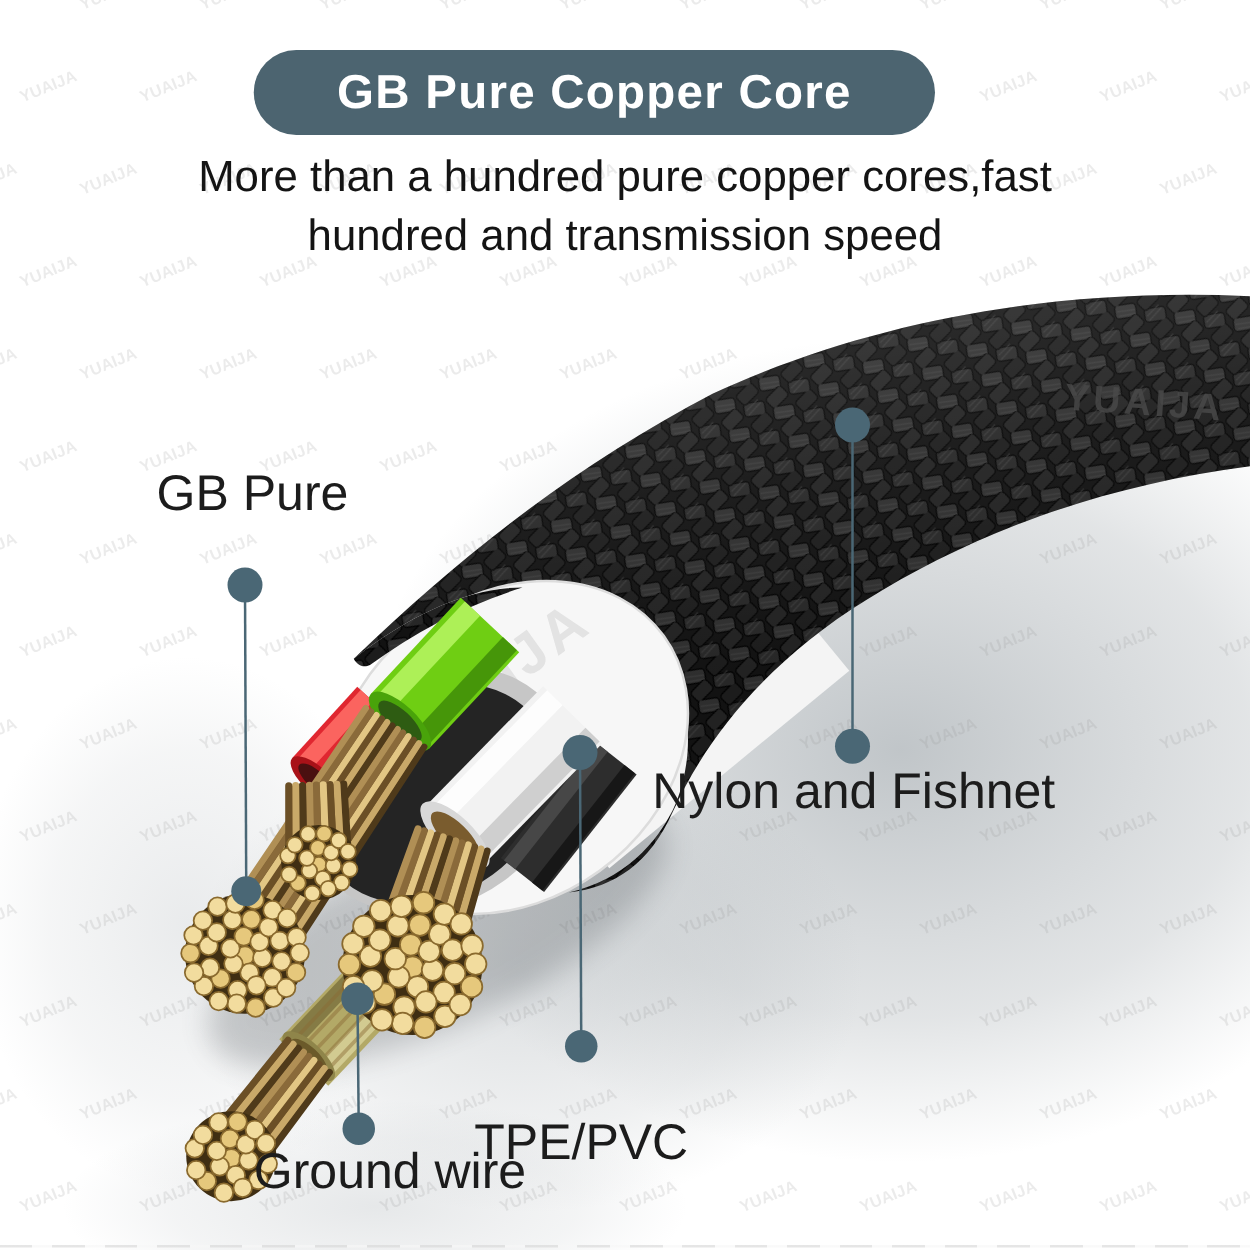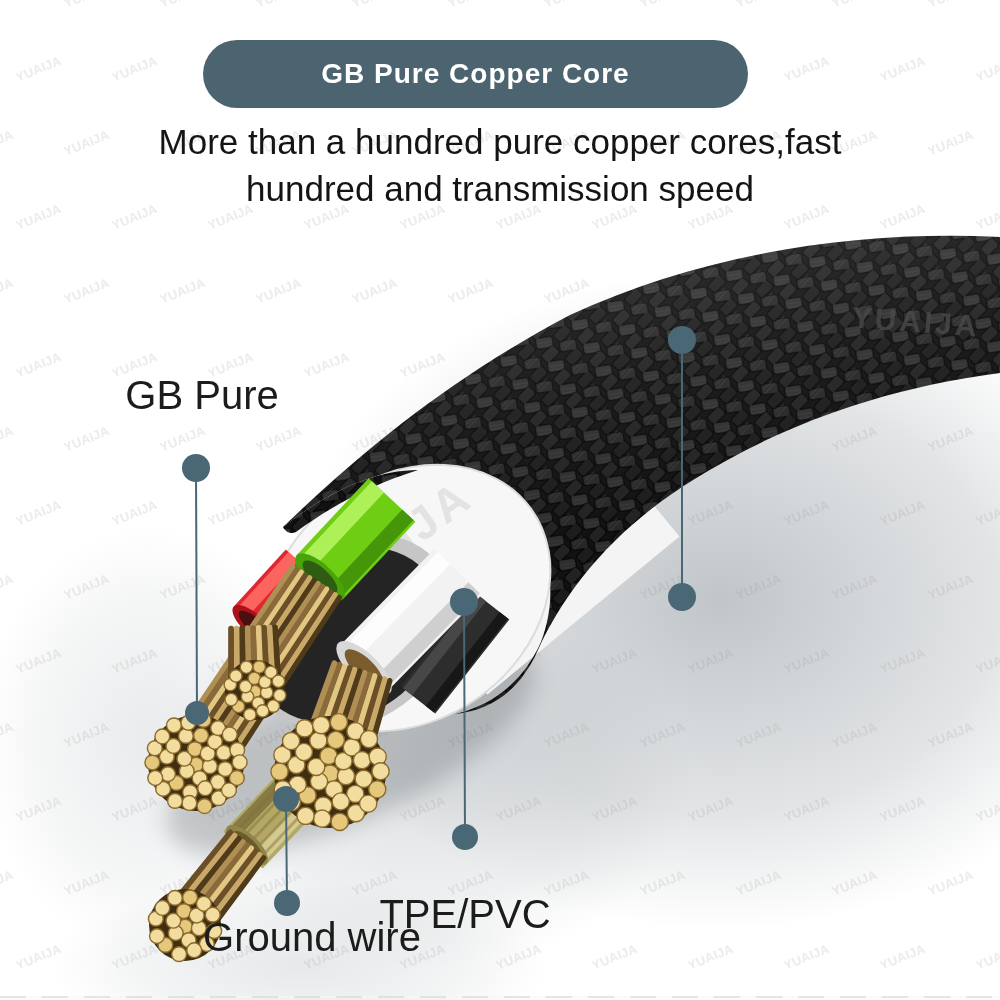--- a/index.html
+++ b/index.html
@@ -1,21 +1,21 @@
 <!DOCTYPE html>
 <html><head>
 <meta charset="utf-8">
 <style>
   html,body{margin:0;padding:0;background:#fff;}
   .stage{position:relative;width:1000px;height:1000px;overflow:hidden;
          font-family:"Liberation Sans",sans-serif;background:#fff;}
   .stage svg{position:absolute;left:0;top:0;}
   .banner{position:absolute;left:203px;top:40px;width:545px;height:68px;
           border-radius:34px;background:var(--pill,#4c6470);
-          color:#fff;font-size:28px;font-weight:bold;text-align:center;
+          color:#fff;font-size:38px;font-weight:bold;text-align:center;
           line-height:68px;letter-spacing:1px;}
   .subtitle{position:absolute;left:0;top:118px;width:1000px;text-align:center;
             font-size:35px;line-height:47px;color:#141414;}
   .ann-label{position:absolute;transform:translateX(-50%);text-align:right;
              font-size:40px;line-height:35px;color:var(--label,#1c1c1c);white-space:nowrap;}
   .ann-line{stroke:var(--dot,#4a6775);stroke-width:2;}
   .ann-dot{fill:var(--dot,#4a6775);}
   .bottom-hairline{position:absolute;left:0;top:996px;width:1000px;height:2px;opacity:.65;
     background:repeating-linear-gradient(90deg,#d8d8d8 0 26px,#f7f7f7 26px 42px);}
 </style>
@@ -488,20 +488,21 @@
 <div class="banner">GB Pure Copper Core</div>
 <div class="subtitle">
   <div>More than a hundred pure copper cores,fast</div>
   <div>hundred and transmission speed</div>
 </div>
 
 <div class="ann-label" style="left: 202px; top: 378px;">
   <div>GB Pure</div>
 </div>
 <div class="ann-label" style="left: 683px; top: 616px;">
+  <div>Nylon and Fishnet</div>
 </div>
 <div class="ann-label" style="left: 465px; top: 897px;">
   <div>TPE/PVC</div>
 </div>
 <div class="ann-label" style="left: 312px; top: 920px;">
   <div>Ground wire</div>
 </div>
 
 <div class="bottom-hairline"></div>
 </div>

